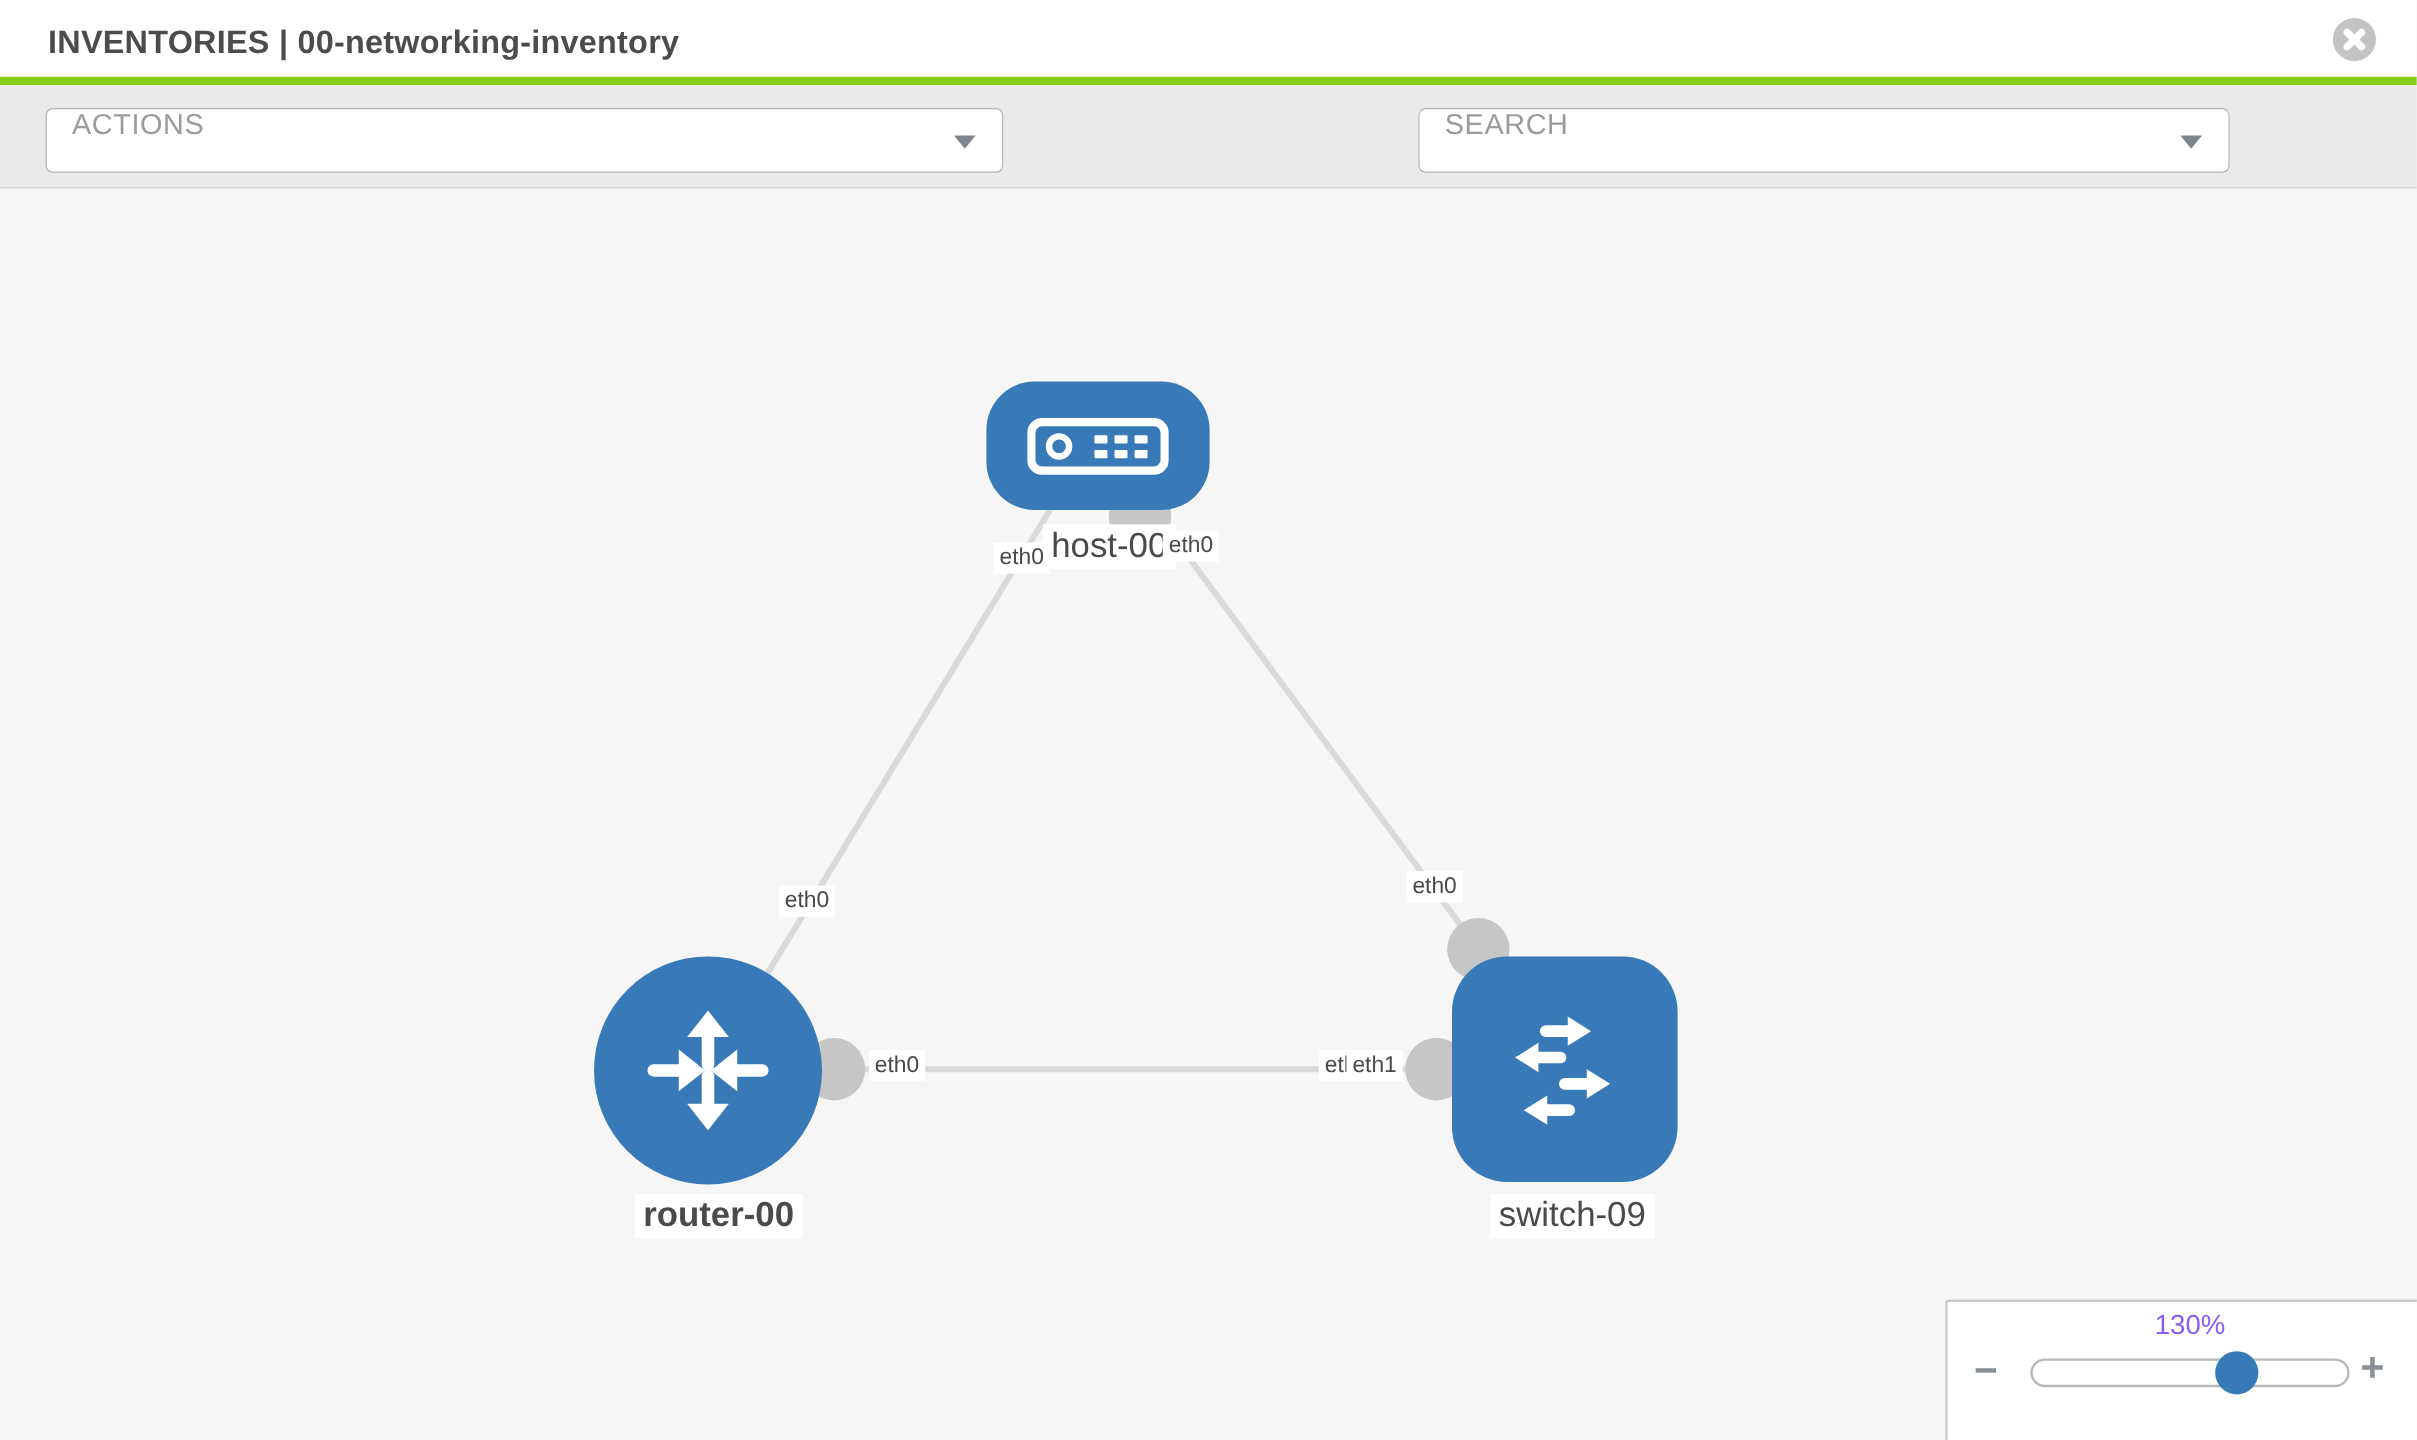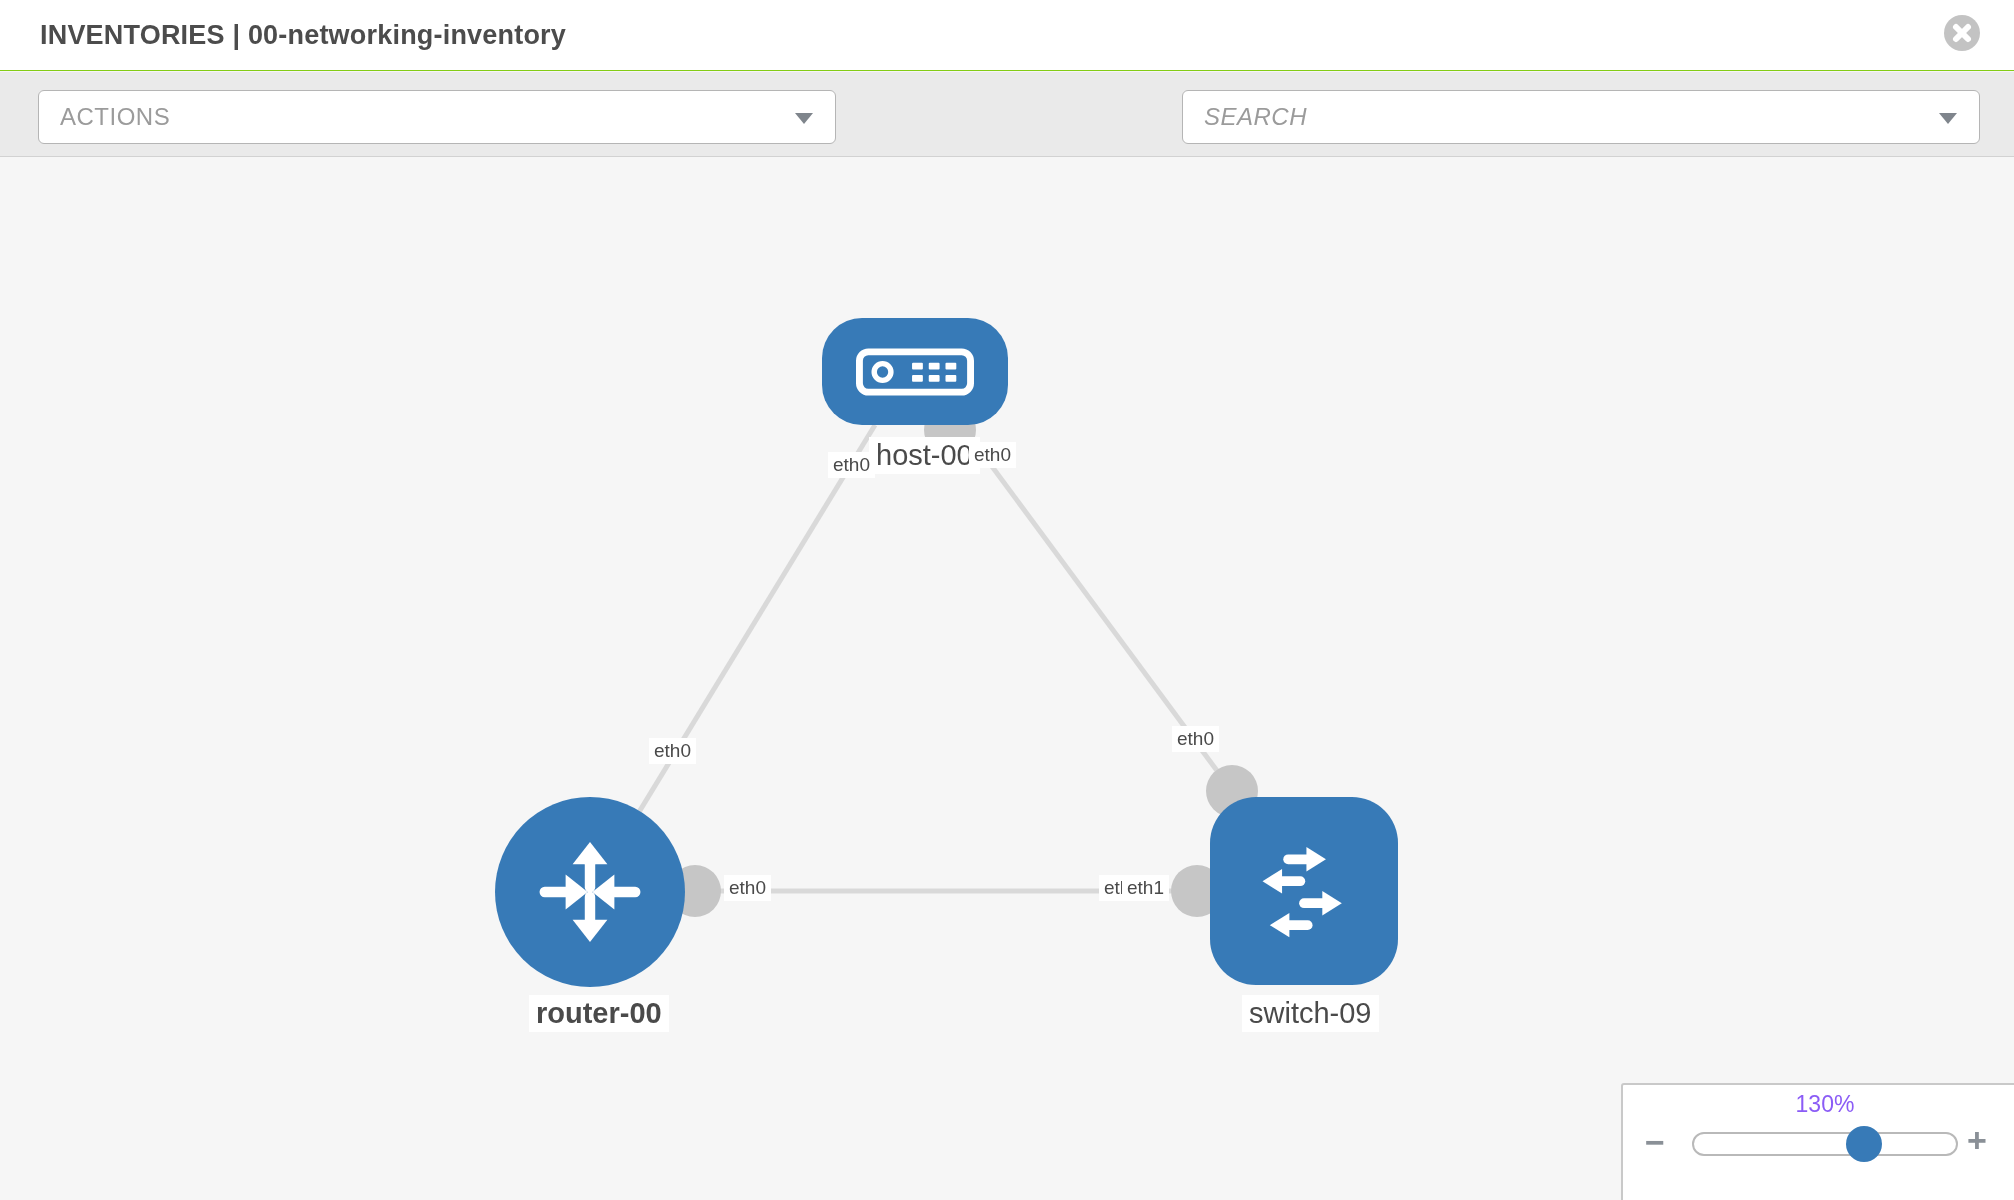--- a/index.html
+++ b/index.html
@@ -2,38 +2,38 @@
 <html><head>
 <meta charset="utf-8">
 <style>
   * { margin:0; padding:0; box-sizing:border-box; }
   html,body { width:2014px; height:1200px; overflow:hidden; }
   body { font-family:"Liberation Sans", sans-serif; background:#f6f6f6; }
   .app { position:relative; width:2014px; height:1200px; background:#f6f6f6; }
 
   
   .hdr { position:absolute; left:0; top:0; width:2014px; height:71px;
-         background:#ffffff; border-bottom:1px solid #84cc16; }
+         background:#ffffff; border-bottom:7px solid #84cc16; }
   .hdr h1 { position:absolute; left:40px; top:0; line-height:71px;
             font-size:27px; font-weight:bold; color:#4c4c4c; letter-spacing:.2px; }
   .close-btn { position:absolute; left:1944px; top:15px; width:36px; height:36px;
                border:none; border-radius:50%; background:#c3c3c3; cursor:pointer; padding:0; }
 
   
   .toolbar { position:absolute; left:0; top:72px; width:2014px; height:85px;
              background:#eaeaea; border-bottom:1px solid #d2d2d2; }
   .select { position:absolute; top:18px; height:54px; background:#fff;
             border:1px solid #b5b5b5; border-radius:6px; cursor:pointer;
-            display:flex; align-items:center; }
+            display:flex; align-items:flex-start; }
   .select .lbl { padding-left:21px; font-size:24px; color:#9b9b9b; letter-spacing:.5px; }
   .caret { position:absolute; right:22px; top:22px; width:0; height:0;
            border-left:9px solid transparent; border-right:9px solid transparent;
            border-top:11px solid #7f858c; }
   .sel-actions { left:38px; width:798px; }
-  .sel-search  { left:1182px; width:798px;font-style:italic; }
+  .sel-search  { left:1182px; width:676px; }
   .iconbtn { position:absolute; top:96px; width:36px; height:36px; border:none;
              background:transparent; cursor:pointer; padding:0; }
   .iconbtn.wrench { left:1050px; } .iconbtn.key { left:1116px; }
 
   
   .canvas { position:absolute; left:0; top:158px; width:2014px; height:1042px; background:#f6f6f6; }
   .wires { position:absolute; left:0; top:0; }
 
   .node { position:absolute; background:#377ab7; display:flex;
           align-items:center; justify-content:center; cursor:pointer; }

